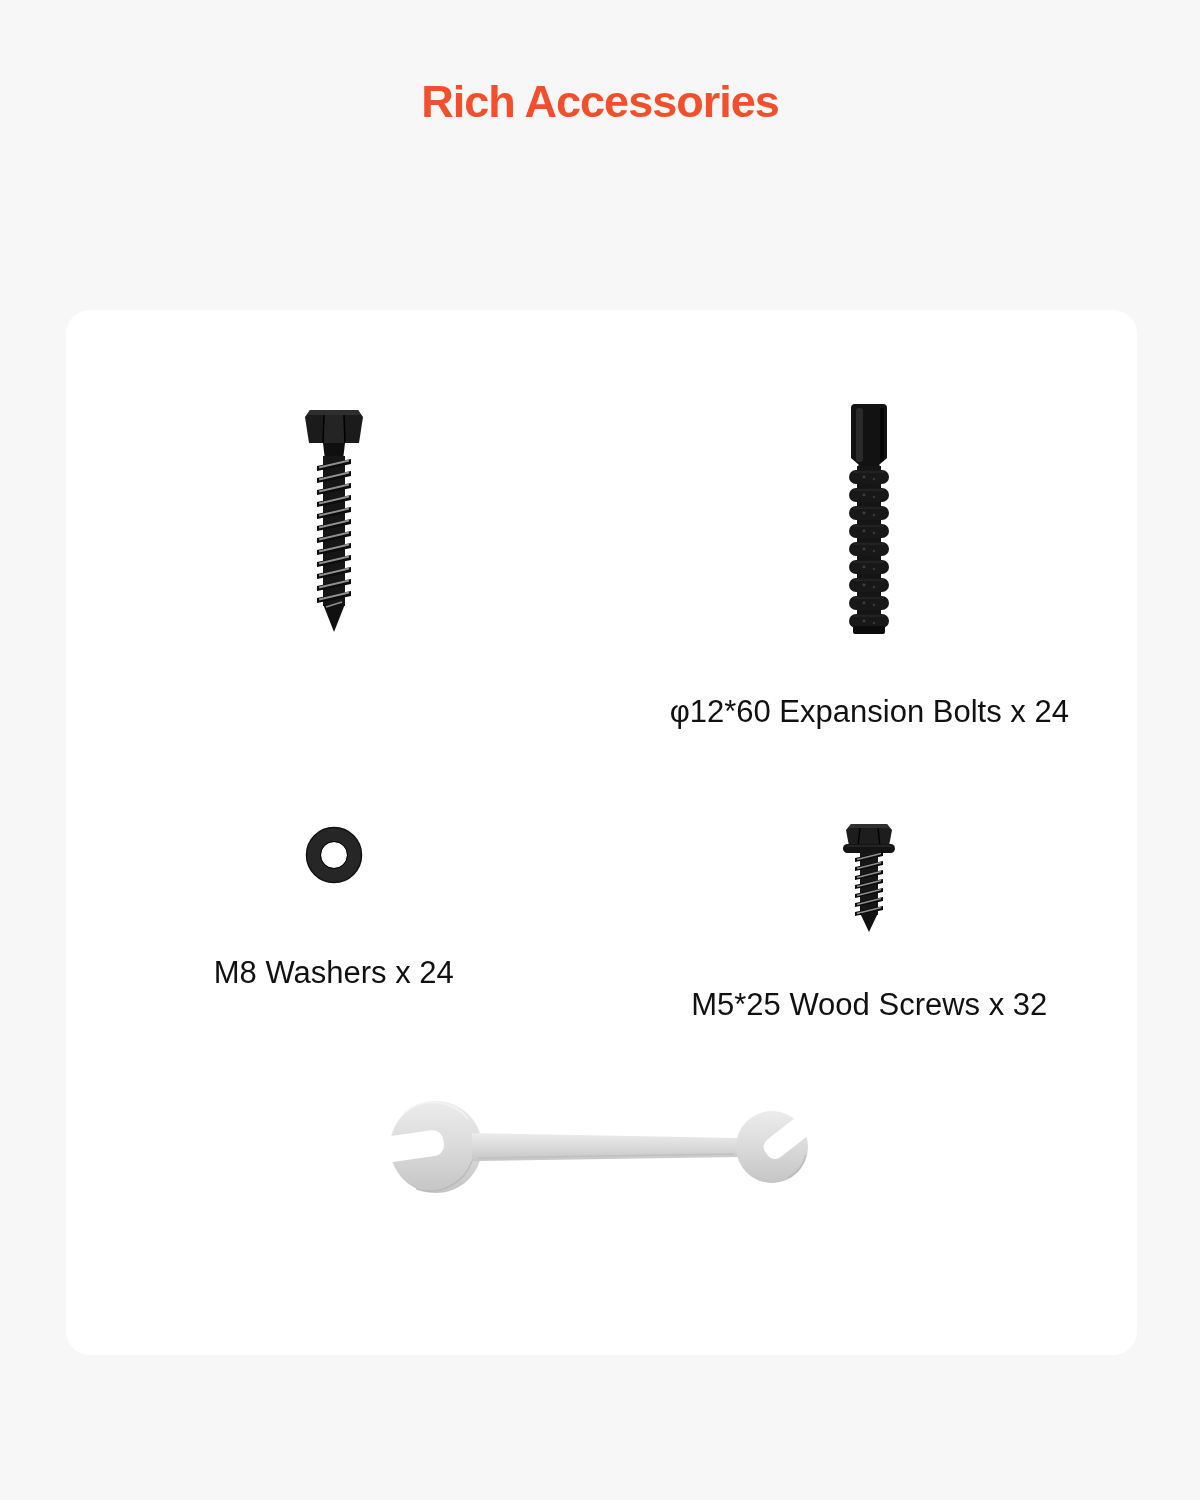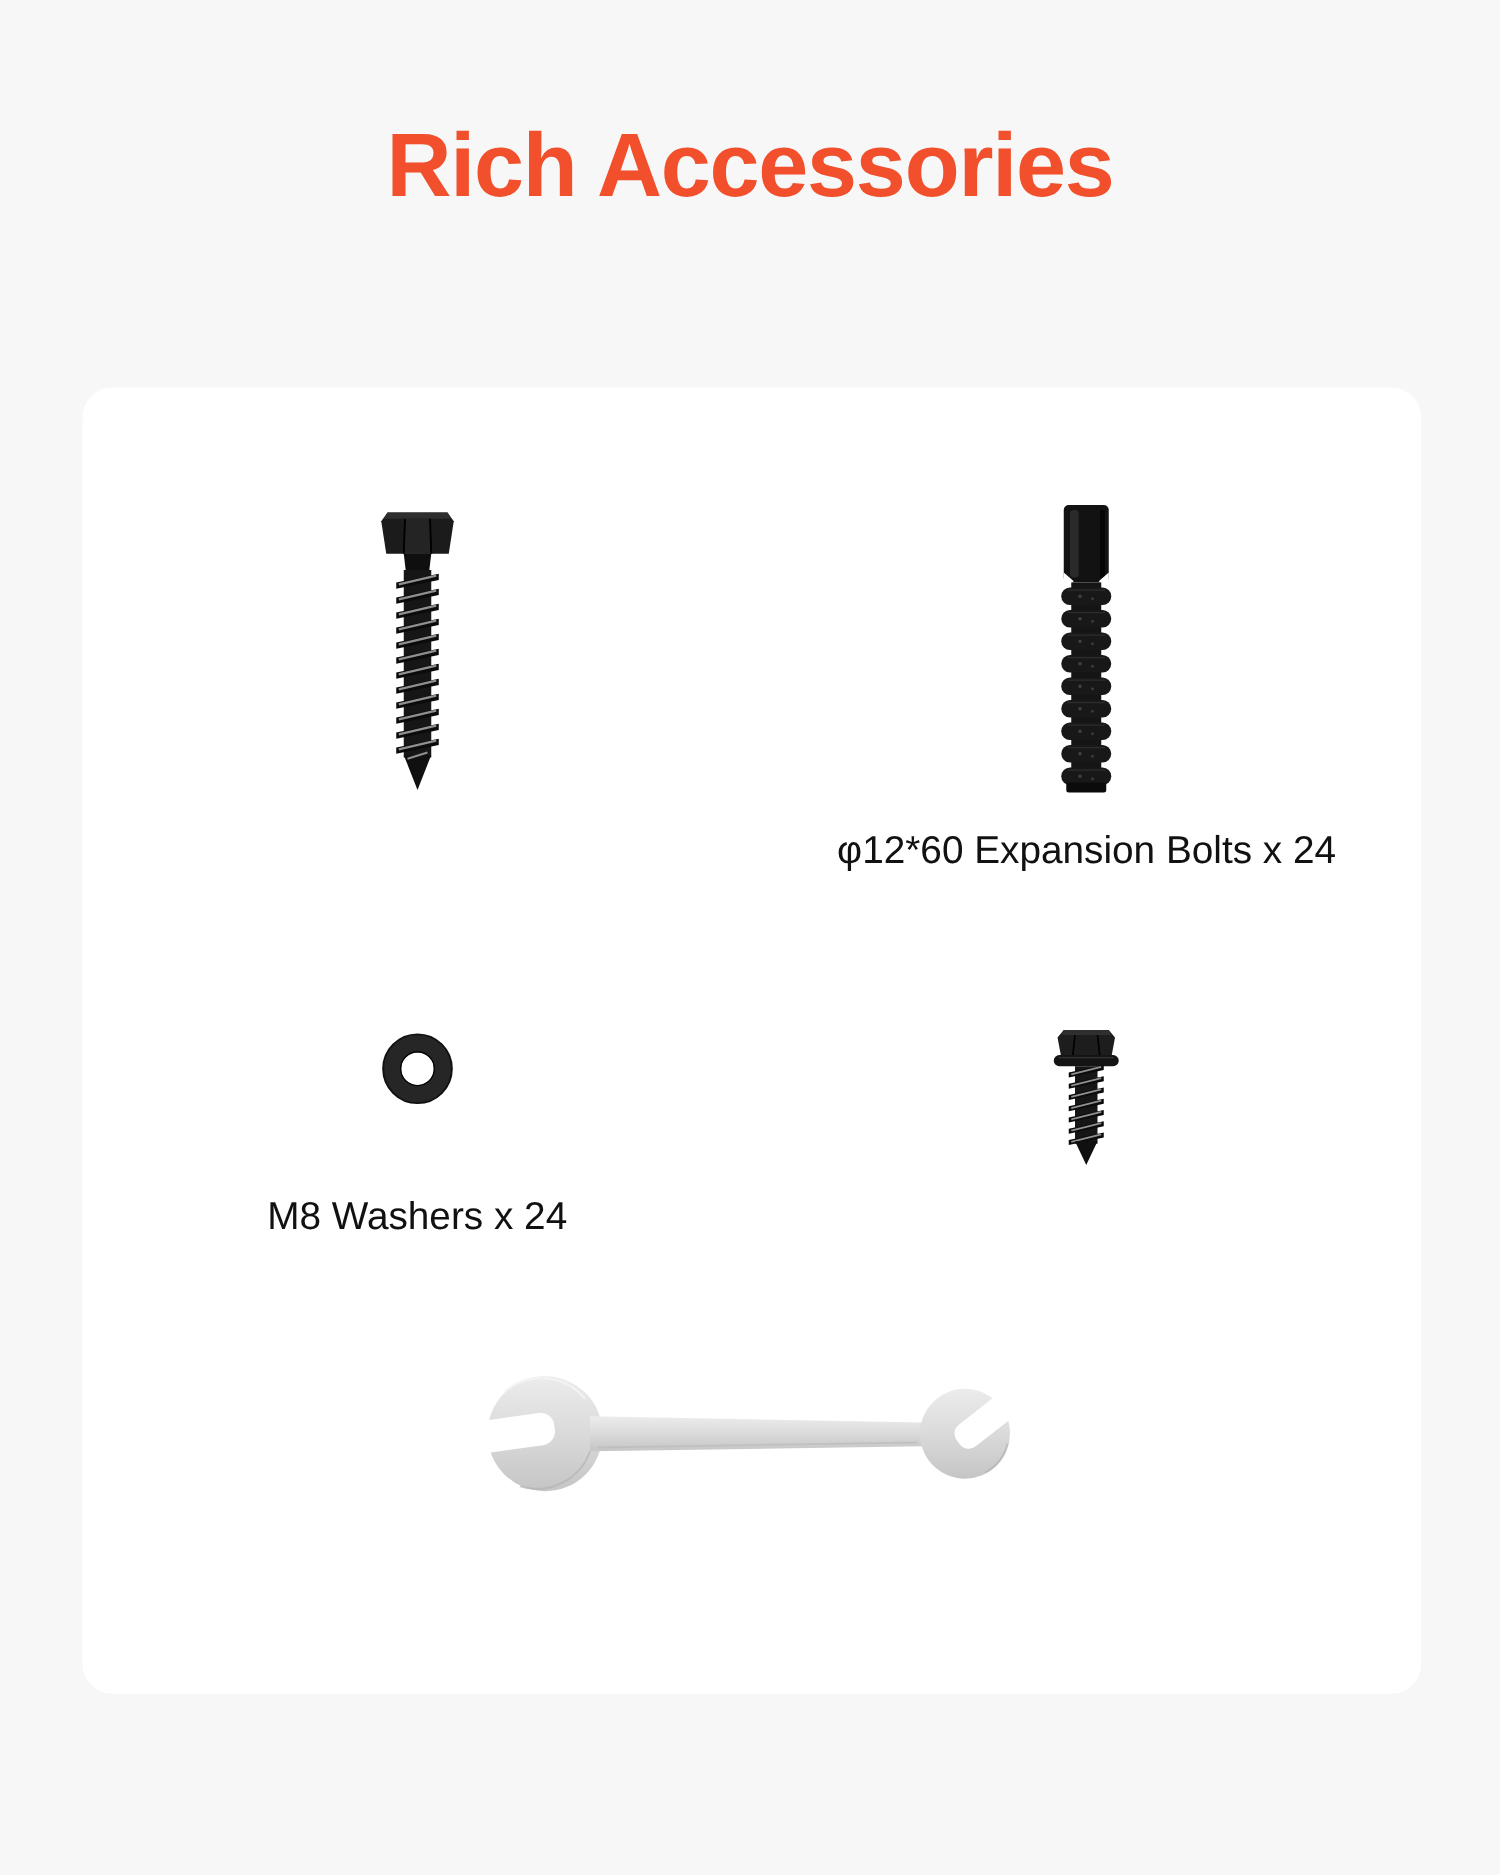--- a/index.html
+++ b/index.html
@@ -5,43 +5,43 @@
   html,body { margin:0; padding:0; }
   .page {
     position:relative;
     width:1200px; height:1500px;
     background:#F7F7F7;
     font-family:"Liberation Sans", sans-serif;
     color:#111111;
     overflow:hidden;
   }
   .page-title {
-    position:absolute; top:92px; left:0; width:100%;
+    position:absolute; top:76px; left:0; width:100%;
     text-align:center;
-    font-size:72px; font-weight:800; letter-spacing:-1px;
+    font-size:45px; font-weight:800; letter-spacing:-1px;
     color:#F2502C;
   }
   .page-subtitle {
     position:absolute; top:178px; left:0; width:100%;
     text-align:center;
     font-size:35px; font-weight:400;
     color:#111111;
   }
   .card {
     position:absolute; left:66px; top:310px;
     width:1071px; height:1045px;
     background:#FFFFFF;
     border-radius:24px;
   }
   .cell {
     position:absolute;
     display:flex; flex-direction:column; align-items:center;
   }
   .cell-col-left  { left:0;    width:50%; }
-  .cell-col-right { left:50%;  width:50%; }
+  .cell-col-right { left:50%;  width:50%;gap:32px; }
   .row1 { top:72px; }
   .row2 { top:480px; }
   .row3 { top:770px; left:0; width:100%; }
   .art {
     display:flex; align-items:flex-end; justify-content:center;
   }
   .art-row1 { height:255px; }
   .art-row2 { height:145px; }
   .art-row3 { height:130px; align-items:center; }
   .washer-lift { margin-bottom:45px; }
@@ -170,20 +170,21 @@
             <use href="#t2" y="39"></use>
             <use href="#t2" y="48"></use>
           <use href="#t2" y="57"></use>
             <use href="#t2" y="66"></use>
             <use href="#t2" y="75"></use>
           <use href="#t2" y="84"></use>
 
           <polygon points="21,93 39,93 30,112" fill="#101010"></polygon>
         </svg>
       </div>
+      <div class="item-label">M5*25 Wood Screws x 32</div>
     </div>
 
     <div class="cell row3">
       <div class="art art-row3">
         <svg width="432" height="101" viewBox="0 0 432 101" xmlns="http://www.w3.org/2000/svg">
           <defs>
             <linearGradient id="silver" x1="0" y1="0" x2="0" y2="1">
               <stop offset="0" stop-color="#ECECEC"></stop>
               <stop offset="0.5" stop-color="#DADADA"></stop>
               <stop offset="1" stop-color="#C5C5C5"></stop>

